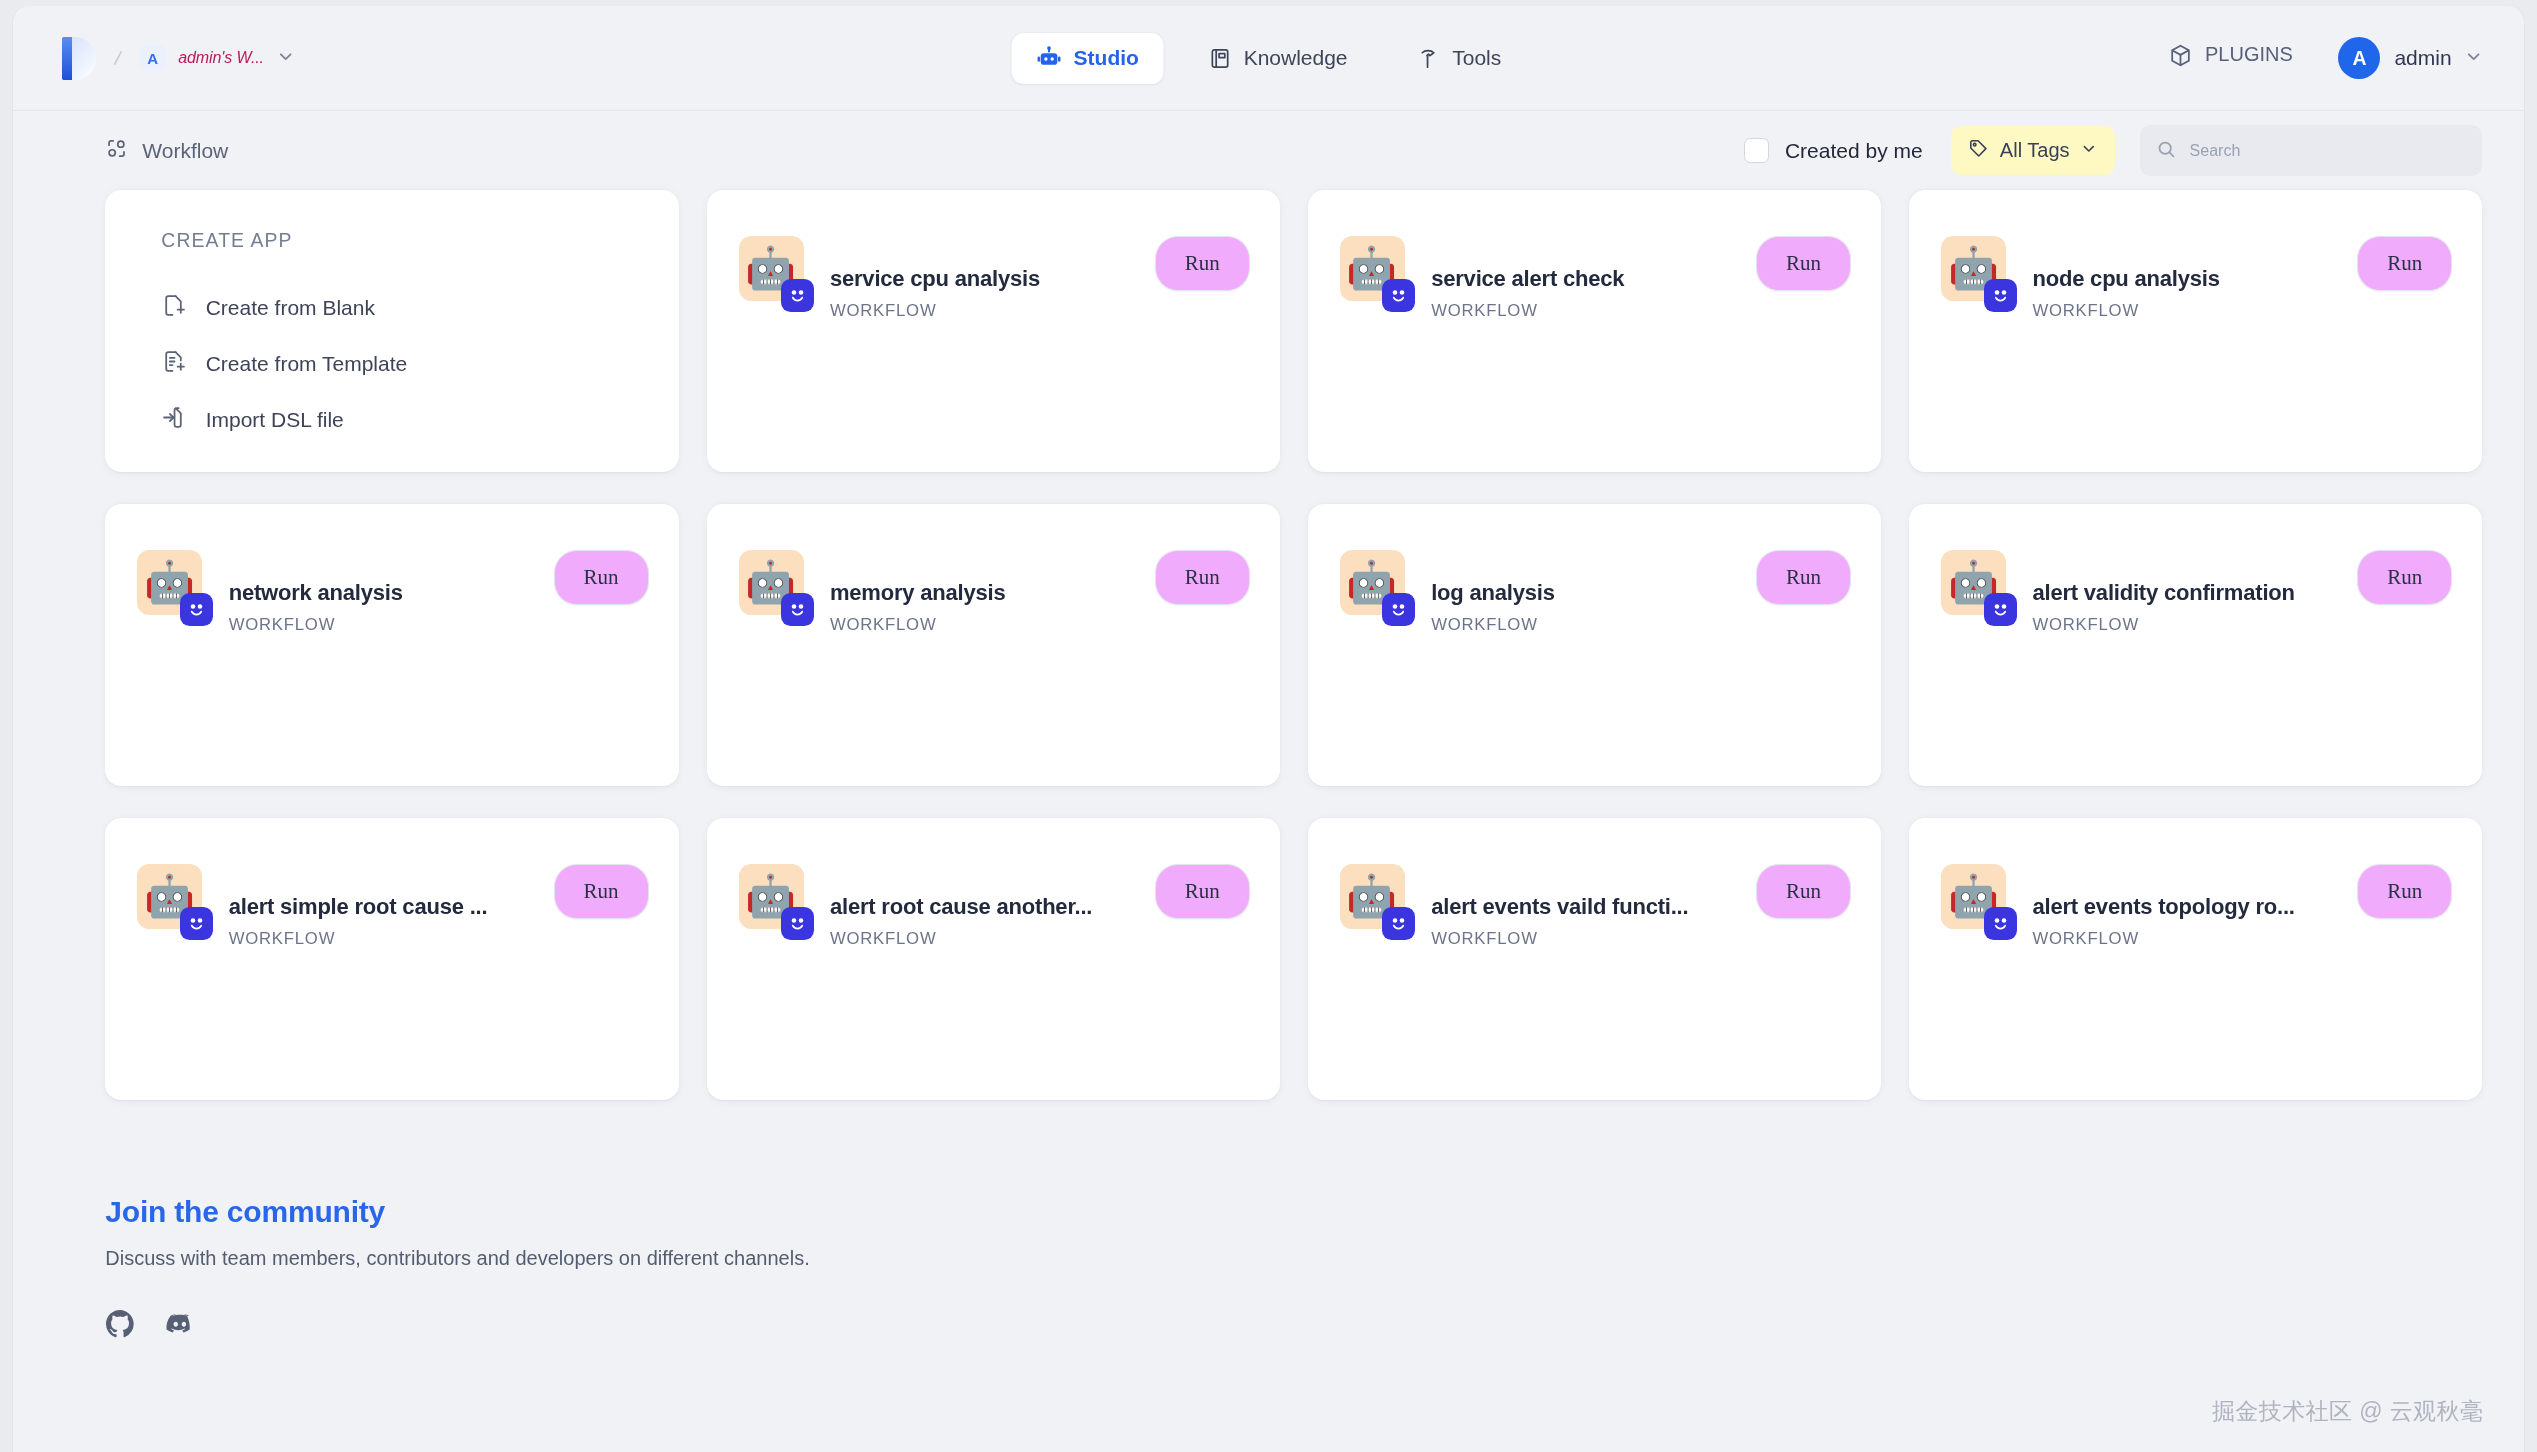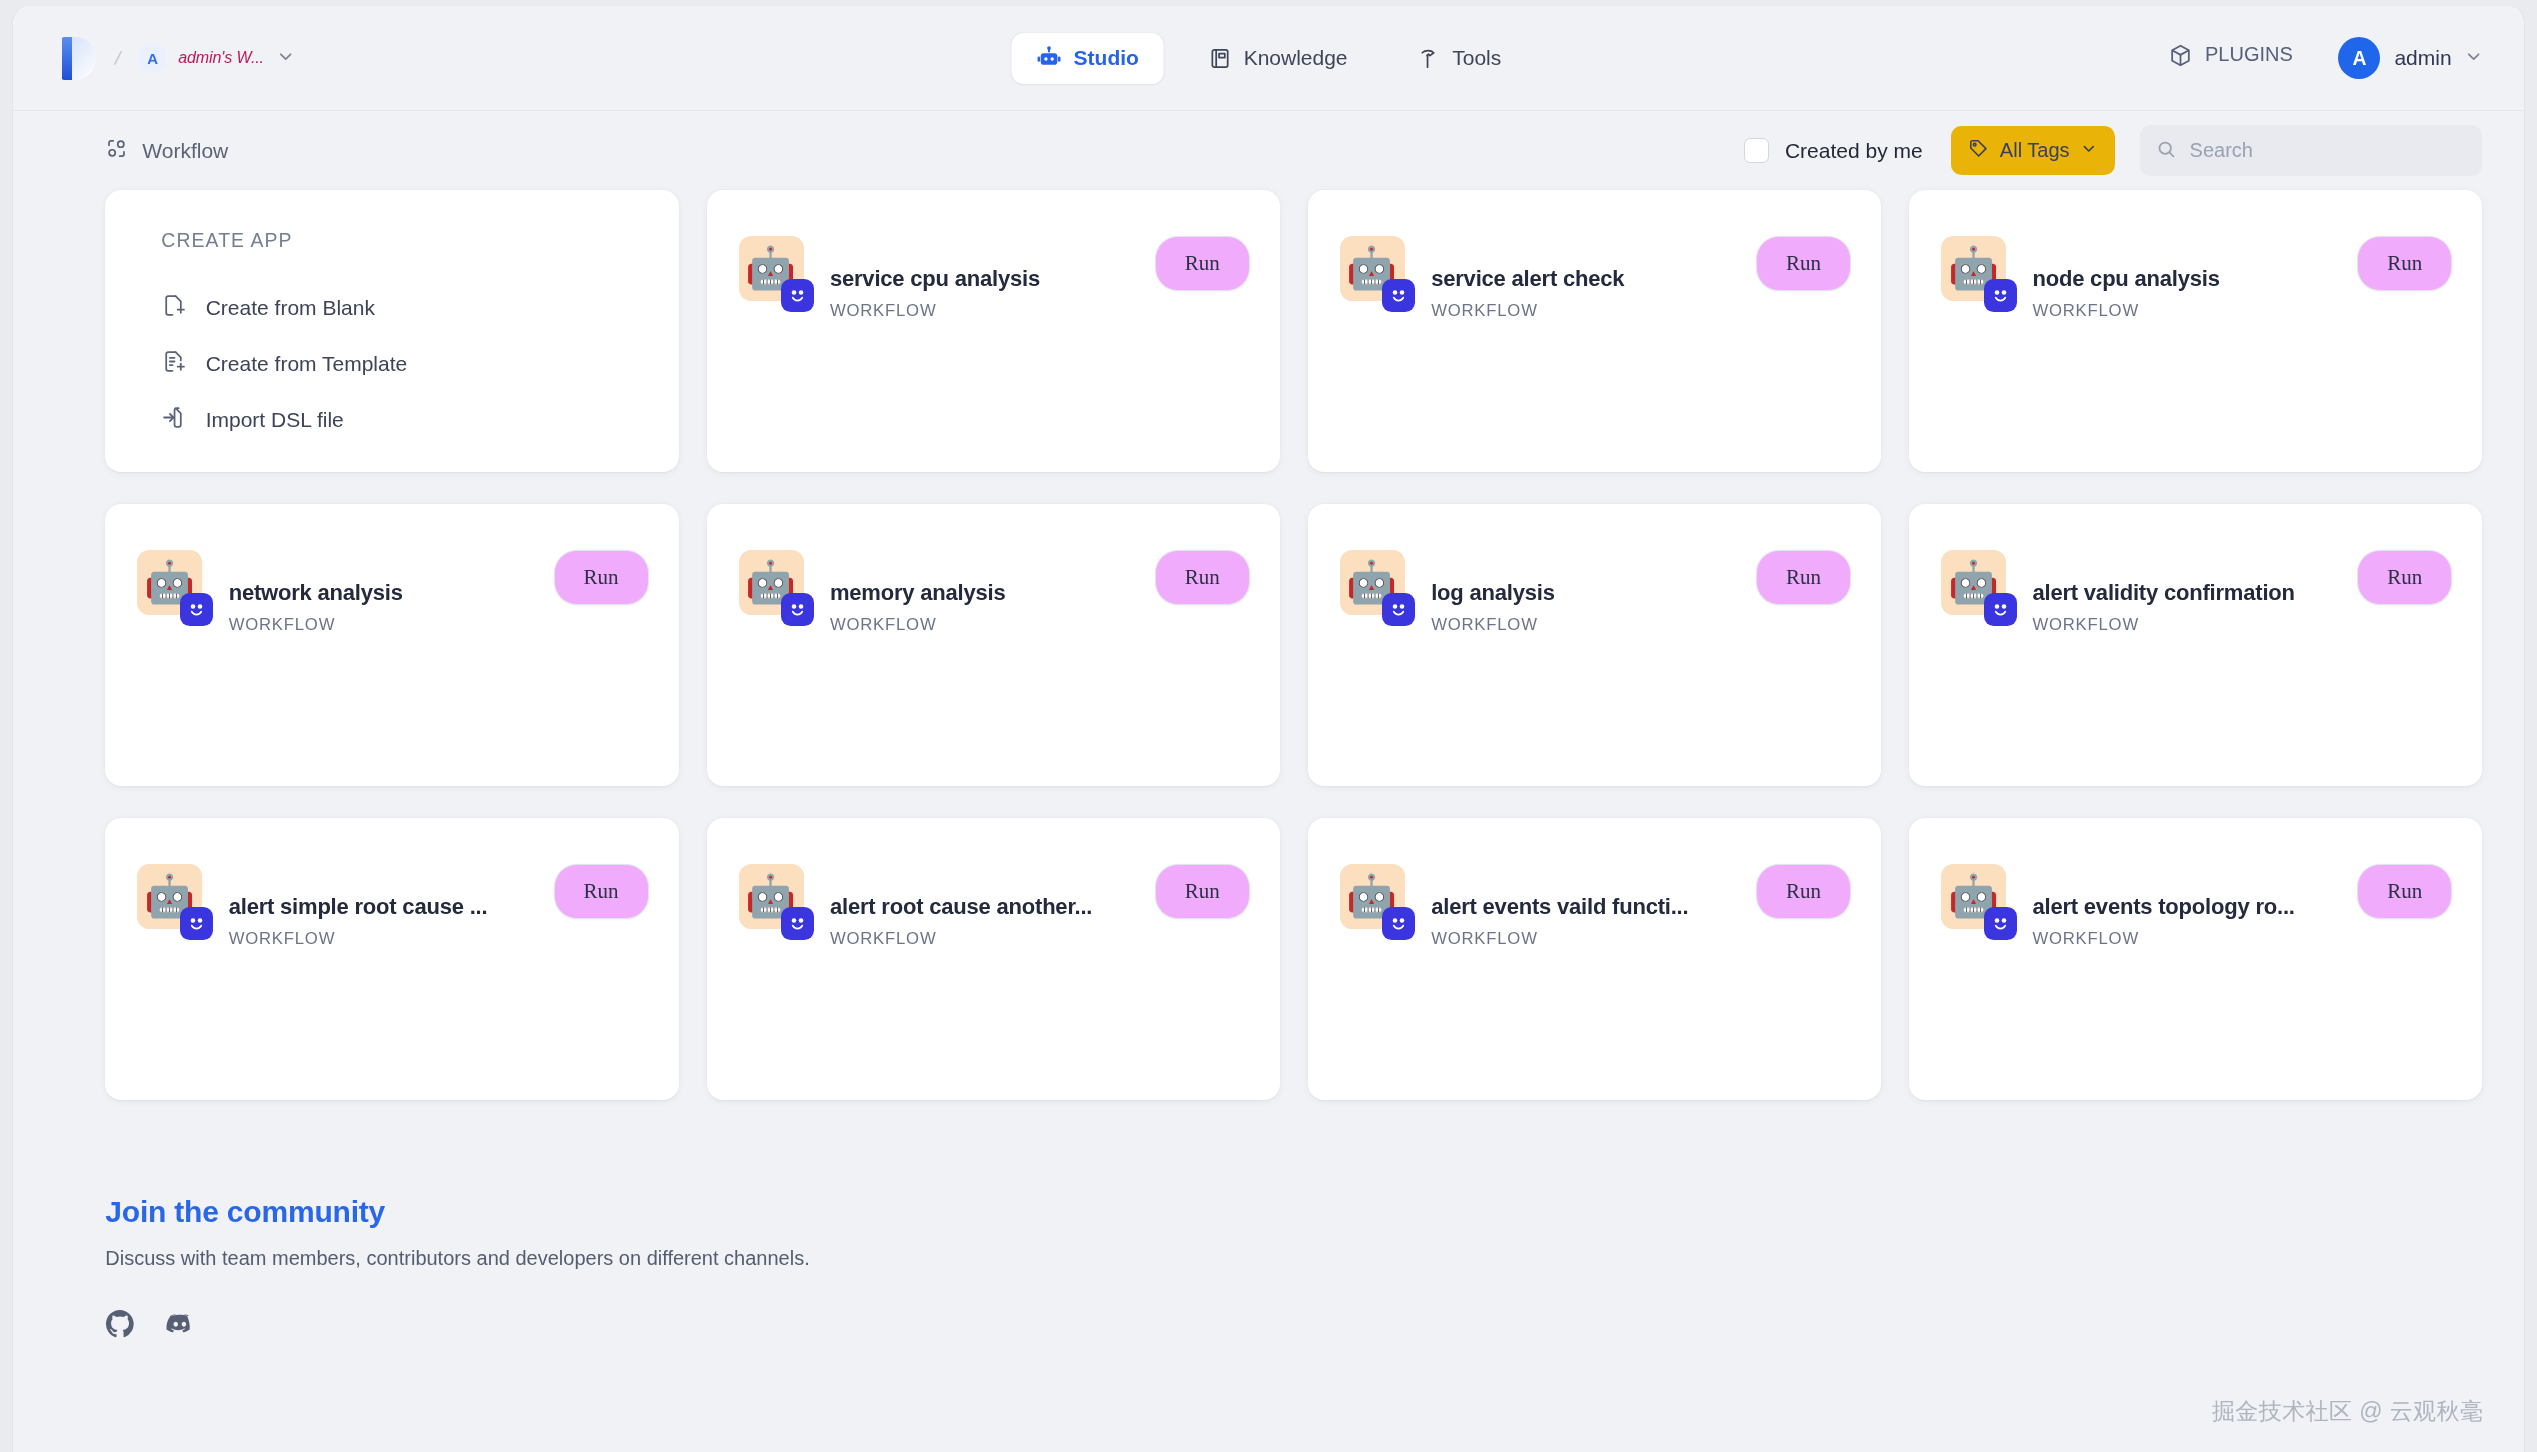--- a/index.html
+++ b/index.html
@@ -197,41 +197,41 @@
     border-radius: 6.2px;
     background: #fff;
     margin-right: 16px;
   }
   .checkbox-label { font-size: 21px; color: #232838; white-space: nowrap; }
 
   .tags-btn {
     display: flex; align-items: center; gap: 10.6px;
     height: 49px;
     padding: 0 17.6px;
-    background: #eab308;
+    background: #fef9c3;
     border-radius: 10.6px;
     font-size: 20px;
     color: #39405a;
     cursor: pointer;
     margin-right: 25px;
     white-space: nowrap;
   }
 
   .search-box {
     width: 342px;
     height: 51px;
     background: #e8eaf0;
     border-radius: 10.6px;
     display: flex; align-items: center;
     padding: 0 16px;
     gap: 12.3px;
     cursor: text;
   }
   .search-placeholder {
-    font-size: 20px;
+    font-size: 16px;
     color: #9aa1b1;
     text-align: right;
   }
 
   
   .grid {
     padding: 0 42px 0 92px;
     display: grid;
     grid-template-columns: repeat(4, 1fr);
     gap: 32px 28px;

